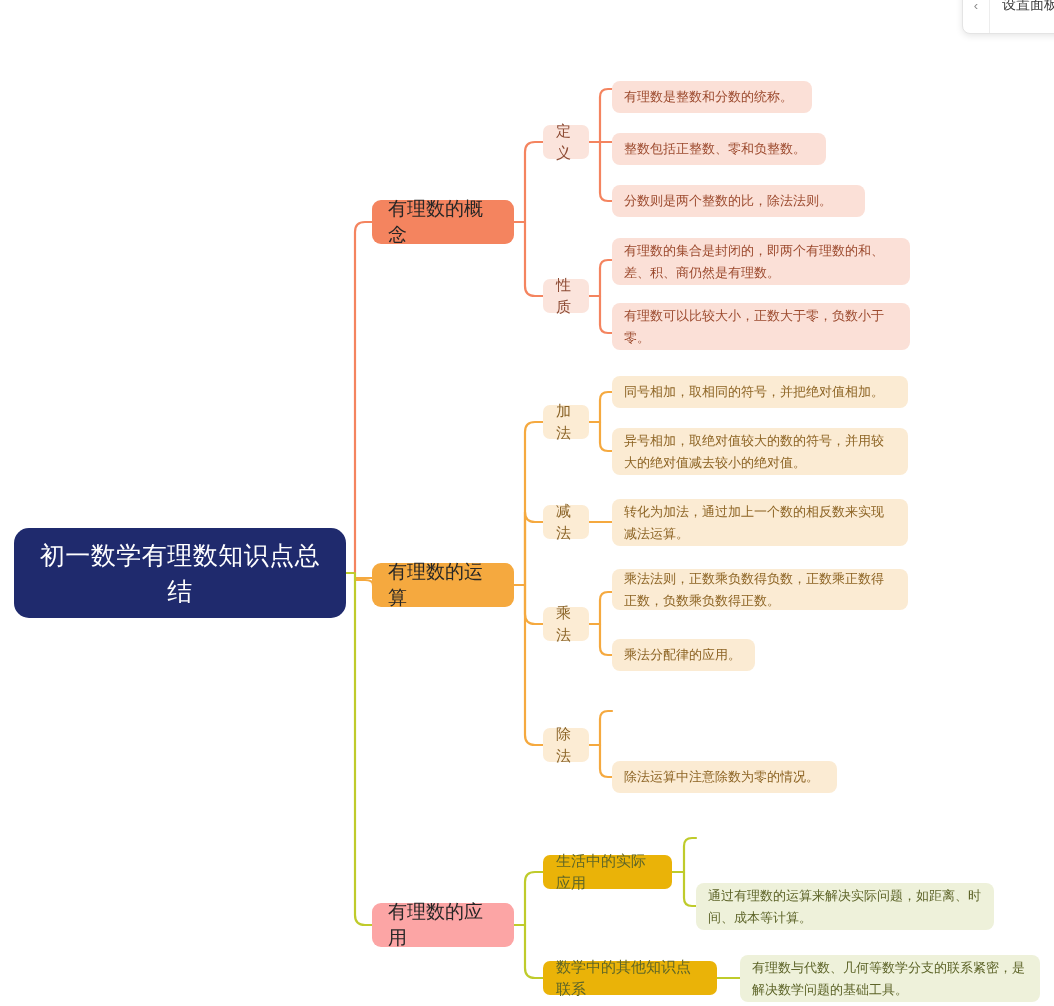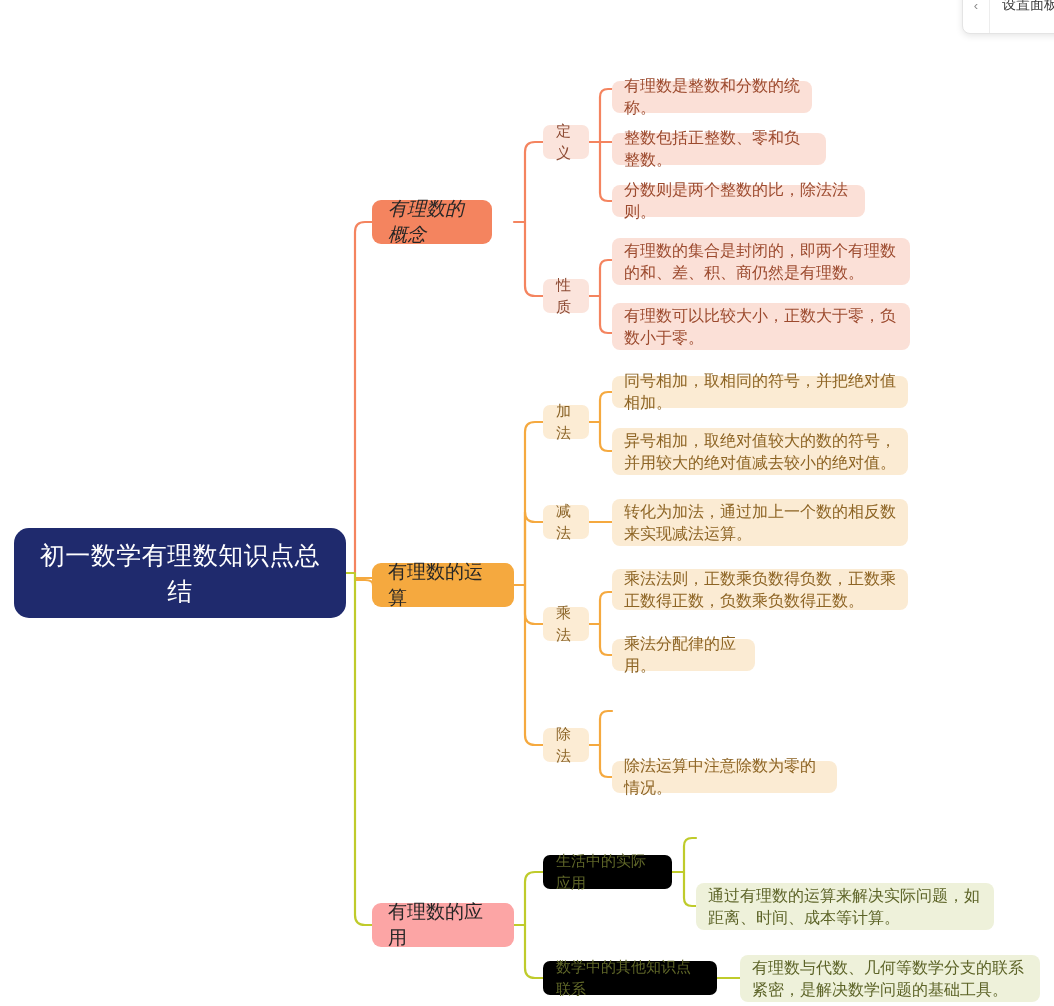--- a/index.html
+++ b/index.html
@@ -64,26 +64,26 @@
   
   .sub {
     border-radius: 7px;
     font-size: 15px;
     line-height: 22px;
     padding: 6px 13px;
     justify-content: center;
   }
   .sub.c1 { background: #fbe4dc; color: #8c4a33; }
   .sub.c2 { background: #fcecd4; color: #8a6327; }
-  .sub.c3 { background: #000000; color: #5f6628; }
+  .sub.c3 { background: #eab308; color: #5f6628; }
 
   
   .leaf {
     border-radius: 8px;
-    font-size: 16px;
+    font-size: 13px;
     line-height: 22px;
     padding: 8px 12px;
     align-items: center;
   }
   .leaf.c1 { background: #fbe0d7; color: #9c4a2e; }
   .leaf.c2 { background: #fbebd3; color: #8d6424; }
   .leaf.c3 { background: #eef1da; color: #5c6327; }
 
   
   .settings-panel {
@@ -178,21 +178,21 @@
       <path d="M684,872 L684,898 Q684,906 692,906 L696,906" stroke="#bfcb2b"></path>
 
       <path d="M717,978 L740,978" stroke="#bfcb2b"></path>
     </g>
   </svg>
 
   <div class="node root" style="left:14px; top:528px; width:332px; height:90px;border-radius:15px;">
     <span>初一数学有理数知识点总结</span>
   </div>
 
-  <div class="node branch c1" style="left:372px; top:200px; width:120px; height:44px;font-style:italic;">
+  <div class="node branch c1" style="left:372px; top:200px; width:142px; height:44px;">
     <span>有理数的概念</span>
   </div>
 
   <div class="node sub c1" style="left:543px; top:125px; width:46px; height:34px;">
     <span>定义</span>
   </div>
   <div class="node sub c1" style="left:543px; top:279px; width:46px; height:34px;">
     <span>性质</span>
   </div>
 

